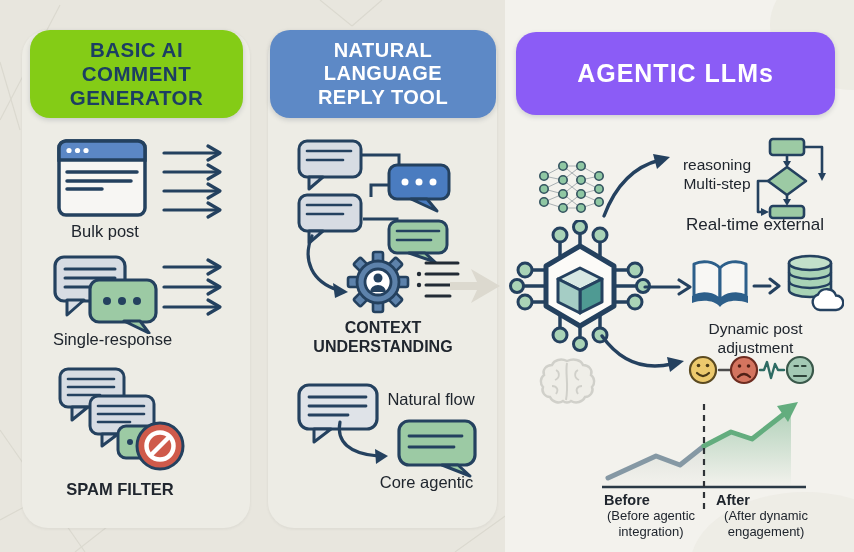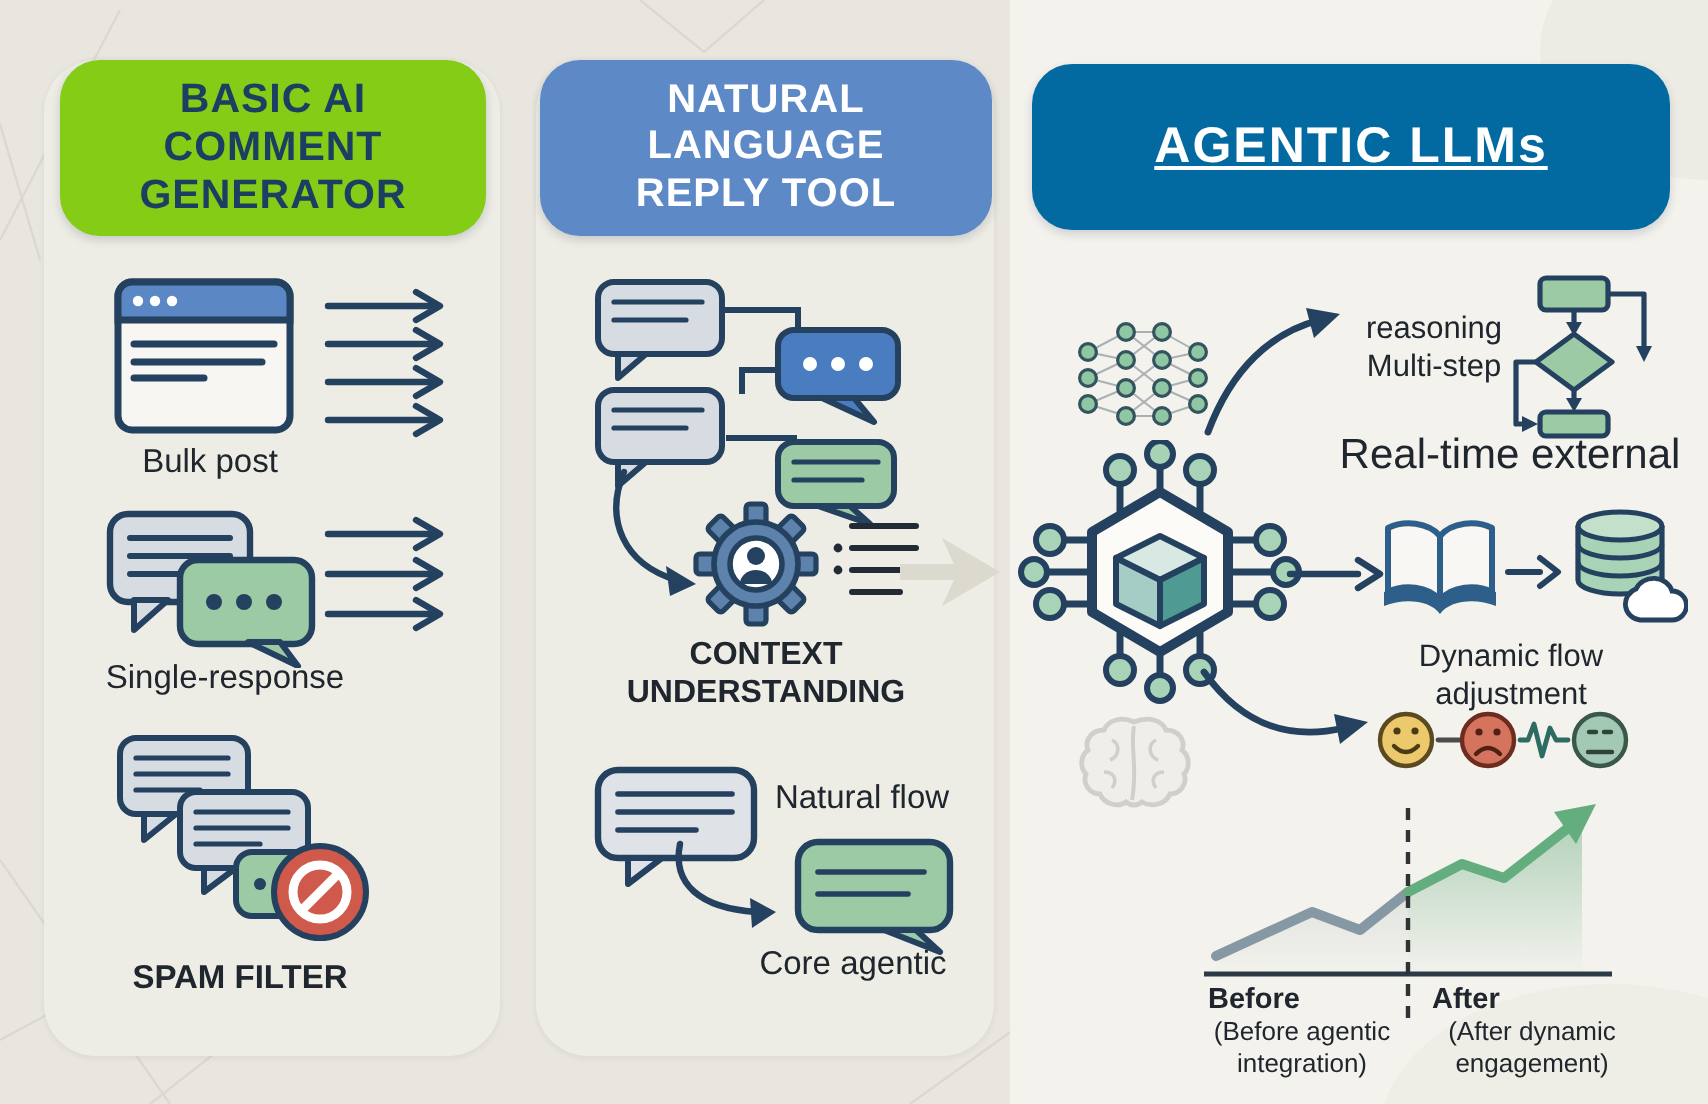--- a/index.html
+++ b/index.html
@@ -10,21 +10,21 @@
   
   .panel { position:absolute; background:#edece5; border-radius:26px; box-shadow:0 1px 3px rgba(70,70,60,.08); }
   .panel-right { position:absolute; background:#f3f2ed; }
 
   .header { position:absolute; display:flex; flex-direction:column; align-items:center; justify-content:center;
             border-radius:20px; font-weight:bold; text-align:center; letter-spacing:.5px;
             box-shadow:0 2px 5px rgba(40,50,70,.18); }
   .header span { display:block; line-height:1.16; }
   .h-basic   { background:#84cc16; color:#1c3e62; font-size:20.5px; }
   .h-nlp     { background:#5d89c6; color:#ffffff; font-size:20px; }
-  .h-agentic { background:#0369a1; color:#ffffff; font-size:25px; letter-spacing:1px;text-decoration:underline; }
+  .h-agentic { background:#8b5cf6; color:#ffffff; font-size:25px; letter-spacing:1px; }
 
   .lbl { position:absolute; text-align:center; color:#20262e; font-size:16.5px; line-height:1.2; }
   .lbl.bold { font-weight:bold; }
   .lbl.small { font-size:15.5px; font-weight:600; }
   .lbl span { display:block; }
 
   .chart-lbl  { position:absolute; text-align:left; font-weight:bold; font-size:14.5px; color:#20262e; }
   .chart-sub  { position:absolute; text-align:center; font-size:13px; line-height:1.25; color:#20262e; }
 
   .blob { position:absolute; background:#eae8df; border-radius:50%; opacity:.65; }
@@ -357,41 +357,41 @@
     <polygon points="19,76 11,72 11,80" fill="#24415f"></polygon>
     <line x1="37" y1="19" x2="37" y2="26" stroke="#24415f" stroke-width="2.6"></line>
     <polygon points="37,32 33,25 41,25" fill="#24415f"></polygon>
     <line x1="37" y1="59" x2="37" y2="64" stroke="#24415f" stroke-width="2.6"></line>
     <polygon points="37,70 33,63 41,63" fill="#24415f"></polygon>
     <rect x="20" y="3" width="34" height="16" rx="3" fill="#9ccaa4" stroke="#24415f" stroke-width="2.6"></rect>
     <polygon points="37,31 56,45 37,59 18,45" fill="#9ccaa4" stroke="#24415f" stroke-width="2.6" stroke-linejoin="round"></polygon>
     <rect x="20" y="70" width="34" height="12" rx="3" fill="#9ccaa4" stroke="#24415f" stroke-width="2.6"></rect>
   </svg>
 
-  <div class="lbl small" style="left:660px;top:215px;width:190px;font-weight:500;font-size:21px">
+  <div class="lbl small" style="left:660px;top:215px;width:190px;font-weight:500;font-size:17px">
     <span>Real-time external</span>
   </div>
   <svg class="abs" style="left:690px;top:256px" width="60" height="54" viewBox="0 0 60 54">
     <path d="M30 12 C24 5 12 4 4 8 L4 40 C12 36 24 37 30 44 Z" fill="#f8f7f4" stroke="#2d5f8a" stroke-width="3" stroke-linejoin="round"></path>
     <path d="M30 12 C36 5 48 4 56 8 L56 40 C48 36 36 37 30 44 Z" fill="#f8f7f4" stroke="#2d5f8a" stroke-width="3" stroke-linejoin="round"></path>
     <path d="M2 40 C12 36 25 37 30 45 C35 37 48 36 58 40 L58 47 C48 43 35 44 30 51 C25 44 12 43 2 47 Z" fill="#2d5f8a"></path>
   </svg>
   <svg class="abs" style="left:752px;top:277px" width="30" height="18" viewBox="0 0 30 18">
     <line x1="2" y1="9" x2="18" y2="9" stroke="#24415f" stroke-width="3" stroke-linecap="round"></line>
     <path d="M18 2 L27 9 L18 16" stroke="#24415f" stroke-width="3" fill="none" stroke-linecap="round" stroke-linejoin="round"></path>
   </svg>
   <svg class="abs" style="left:784px;top:252px" width="60" height="62" viewBox="0 0 60 62">
     <path d="M5 11 v27 a21 7 0 0 0 42 0 v-27" fill="#a9d3b6" stroke="#24415f" stroke-width="2.6"></path>
     <ellipse cx="26" cy="11" rx="21" ry="7" fill="#c2e0ca" stroke="#24415f" stroke-width="2.6"></ellipse>
     <path d="M5 20 a21 7 0 0 0 42 0 M5 29 a21 7 0 0 0 42 0" fill="none" stroke="#24415f" stroke-width="2.4"></path>
     <path d="M36 58 a8 8 0 0 1 -2 -15.5 a9.5 8.5 0 0 1 18 1 a6.5 6.5 0 0 1 0 14.5 z" fill="#ffffff" stroke="#24415f" stroke-width="2.4"></path>
   </svg>
 
   <div class="lbl small" style="left:678px;top:320px;width:155px;font-weight:500;font-size:15.5px">
-    <span>Dynamic flow</span>
+    <span>Dynamic post</span>
     <span>adjustment</span>
   </div>
   <svg class="abs" style="left:688px;top:352px" width="134" height="36" viewBox="0 0 134 36">
     <circle cx="15" cy="18" r="13" fill="#ecc96d" stroke="#5b4a20" stroke-width="2.2"></circle>
     <circle cx="10.5" cy="13.5" r="1.8" fill="#4a3a17"></circle>
       <circle cx="19.5" cy="13.5" r="1.8" fill="#4a3a17"></circle>
     <path d="M9 21 Q15 27 21 21" stroke="#4a3a17" stroke-width="2.2" fill="none" stroke-linecap="round"></path>
     <line x1="31" y1="18" x2="42" y2="18" stroke="#4c4c4c" stroke-width="2.4" stroke-linecap="round"></line>
     <circle cx="56" cy="18" r="13" fill="#d4745f" stroke="#6e2c20" stroke-width="2.2"></circle>
     <circle cx="51.5" cy="14" r="1.8" fill="#502016"></circle>

